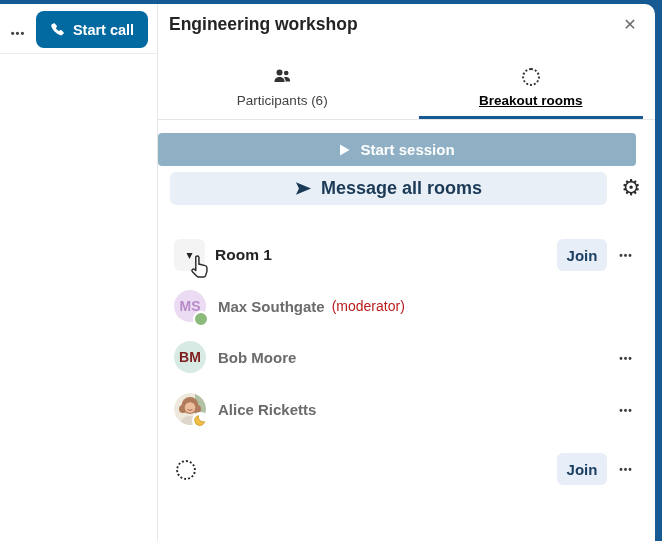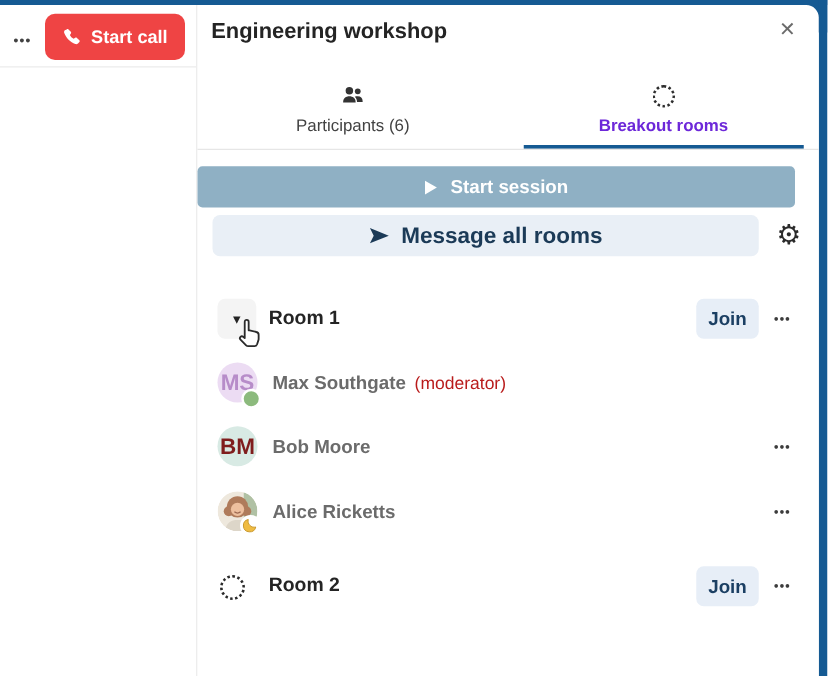--- a/index.html
+++ b/index.html
@@ -11,35 +11,35 @@
   }
   .topbar{position:absolute;left:0;top:0;width:662px;height:4px;background:#155a93;}
   .right-strip{position:absolute;right:0;top:0;width:7px;height:541px;background:#155a93;}
   .corner-bg{position:absolute;right:0;top:0;width:26px;height:26px;background:#155a93;}
   .v-divider{position:absolute;left:157px;top:4px;width:1px;height:537px;background:#e7e7e7;}
 
   
   .rail{position:absolute;left:0;top:4px;width:157px;height:537px;background:#fff;}
   .rail-more{position:absolute;left:7px;top:18px;width:22px;height:22px;display:flex;align-items:center;justify-content:center;
     color:#424242;font-size:11px;font-weight:700;letter-spacing:1px;cursor:pointer;}
-  .start-call{position:absolute;left:36px;top:7px;width:112px;height:37px;border-radius:8px;background:#ef4444;
+  .start-call{position:absolute;left:36px;top:7px;width:112px;height:37px;border-radius:8px;background:#0369a1;
     display:flex;align-items:center;justify-content:center;gap:8px;color:#fff;font-size:14.5px;font-weight:700;cursor:pointer;}
   .rail-divider{position:absolute;left:0;top:49px;width:157px;height:1px;background:#ececec;}
 
   
   .panel{position:absolute;left:158px;top:4px;width:497px;height:537px;background:#fff;border-top-right-radius:10px;}
   .panel-title{position:absolute;left:11px;top:10px;font-size:17.5px;font-weight:700;color:#242424;}
   .close-btn{position:absolute;right:15px;top:10px;width:20px;height:20px;display:flex;align-items:center;justify-content:center;
     color:#6b6b6b;font-size:16px;cursor:pointer;}
 
   .tabs{position:absolute;left:0;top:52px;width:497px;height:63px;display:flex;padding:0;box-sizing:border-box;}
   .tab{flex:1;display:flex;flex-direction:column;align-items:center;justify-content:flex-end;gap:7px;
     padding-bottom:11px;position:relative;cursor:pointer;}
   .tab-label{font-size:13.5px;color:#424242;}
-  .tab.active .tab-label{font-weight:700;color:#6d28d9;}
+  .tab.active .tab-label{font-weight:700;color:#000000;text-decoration:underline;}
   .tab.active::after{content:'';position:absolute;left:12px;right:12px;bottom:0;height:3px;background:#155a93;}
   .tabs-divider{position:absolute;left:0;top:115px;width:497px;height:1px;background:#e6e6e6;}
   .dotted-circle{width:14px;height:14px;border:2px dotted #2e2e2e;border-radius:50%;}
 
   .start-session{position:absolute;left:0;top:129px;width:478px;height:33px;border-radius:4px;background:#8fb0c4;
     display:flex;align-items:center;justify-content:center;gap:10px;color:#fff;font-size:15px;font-weight:700;cursor:pointer;}
   .msg-btn{position:absolute;left:12px;top:168px;width:437px;height:33px;border-radius:6px;background:#e9eff6;
     display:flex;align-items:center;justify-content:center;gap:9px;color:#1b3a57;font-size:18px;font-weight:700;cursor:pointer;}
   .gear{position:absolute;left:460px;top:168px;width:26px;height:32px;display:flex;align-items:center;justify-content:center;
     font-size:22px;color:#2b2b2b;cursor:pointer;}
@@ -50,21 +50,21 @@
     display:flex;align-items:center;justify-content:center;color:#242424;font-size:12px;cursor:pointer;}
   .room-name{position:absolute;left:57px;top:0;height:34px;line-height:34px;font-size:15.5px;font-weight:700;color:#242424;}
   .join-btn{position:absolute;left:399px;top:1px;width:50px;height:32px;border-radius:6px;background:#e7eef7;
     display:flex;align-items:center;justify-content:center;color:#1b3f63;font-size:15px;font-weight:700;cursor:pointer;}
   .more-btn{position:absolute;left:456px;top:1px;width:24px;height:32px;display:flex;align-items:center;justify-content:center;
     color:#3c3c3c;font-size:10px;font-weight:700;letter-spacing:1px;cursor:pointer;}
   .cursor-overlay{position:absolute;left:29px;top:15px;width:27px;height:27px;pointer-events:none;}
 
   .p-row{height:48px;}
   .avatar{position:absolute;left:16px;top:8px;width:32px;height:32px;border-radius:50%;
-    display:flex;align-items:center;justify-content:center;font-size:18px;font-weight:700;}
+    display:flex;align-items:center;justify-content:center;font-size:14px;font-weight:700;}
   .avatar.ms{background:#ecdcf3;color:#b78cc9;}
   .avatar.bm{background:#d8eae4;color:#7f1d1d;}
   .presence{position:absolute;left:35px;top:29px;width:12px;height:12px;border-radius:50%;
     background:#8cba7d;border:2px solid #fff;}
   .moon-badge{position:absolute;left:34px;top:27px;width:17px;height:17px;}
   .p-name{position:absolute;left:60px;top:0;height:48px;display:flex;align-items:center;gap:7px;}
   .p-name .nm{font-size:15px;font-weight:600;color:#6b6b6b;}
   .p-name .role{font-size:14px;color:#b91c1c;}
   .p-more{top:9px;}
 
@@ -191,17 +191,16 @@
       </svg>
     </div>
     <div class="p-name">
       <span class="nm">Alice Ricketts</span>
     </div>
     <div class="more-btn p-more">•••</div>
   </div>
 
   <div class="row room-row" style="top:448px;">
     <div class="room2-icon"></div>
-    <div class="room-name">Room 2</div>
     <div class="join-btn">Join</div>
     <div class="more-btn">•••</div>
   </div>
 </div>
 
 </body></html>

